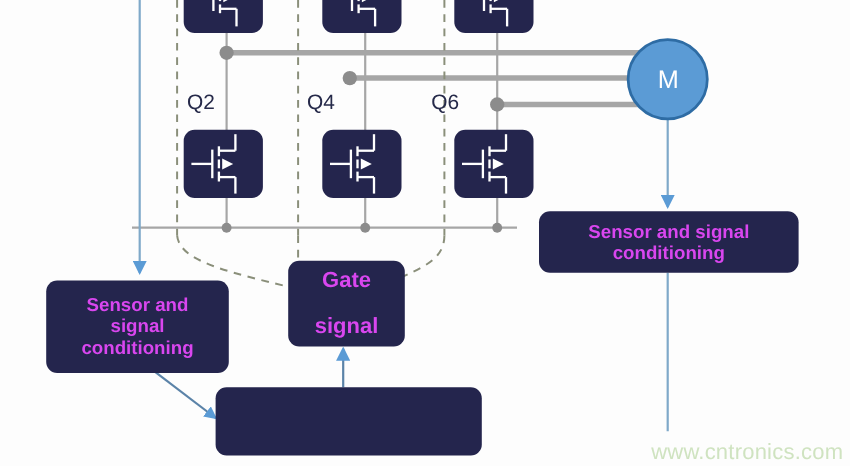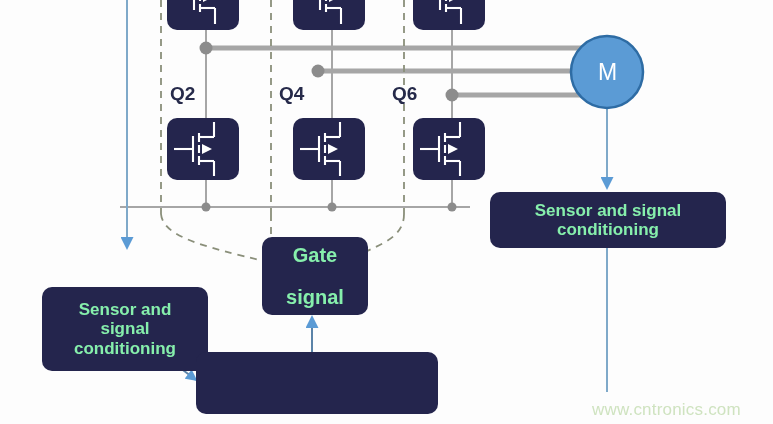--- a/index.html
+++ b/index.html
@@ -21,51 +21,51 @@
     position: absolute;
     left: 0;
     top: 0;
     width: 773px;
     height: 424px;
   }
   .block {
     position: absolute;
     background: #24254d;
     border-radius: 10px;
-    color: #86efac;
+    color: #d946ef;
     display: flex;
     align-items: center;
     justify-content: center;
     text-align: center;
     font-family: "Liberation Sans", sans-serif;
     font-weight: bold;
     line-height: 1.12;
     box-sizing: border-box;
     letter-spacing: 0px;
   }
   .qlabel {
     position: absolute;
     color: #262a4a;
     font-family: "Liberation Sans", sans-serif;
     font-size: 19px;
-    font-weight: bold;
+    font-weight: normal;
     letter-spacing: 0px;
   }
   .motor-label {
     position: absolute;
     color: #ffffff;
     font-family: "Liberation Sans", sans-serif;
     font-size: 23px;
     font-weight: normal;
   }
   .watermark {
     position: absolute;
     color: #cfe3c0;
     font-family: "Liberation Sans", sans-serif;
-    font-size: 17px;
+    font-size: 20px;
     letter-spacing: 0.2px;
     white-space: nowrap;
   }
 </style>
 </head>
 <body>
 
 <div id="canvas">
 
   <svg id="svg-layer" viewBox="0 0 773 424" xmlns="http://www.w3.org/2000/svg">
@@ -225,21 +225,21 @@
 
     <circle cx="607" cy="72" r="36" fill="#5b9bd5" stroke="#2e6ca4" stroke-width="2.5"></circle>
   </svg>
 
   <div class="qlabel" style="left:170px; top:83px;">Q2</div>
   <div class="qlabel" style="left:279px; top:83px;text-align:center;">Q4</div>
   <div class="qlabel" style="left:392px; top:83px;">Q6</div>
 
   <div class="motor-label" style="left:598px; top:59px;">M</div>
 
-  <div class="block" style="left:42px; top:255px; width:166px; height:84px; font-size:17px; flex-direction:column;margin-top:32px;">
+  <div class="block" style="left:42px; top:255px; width:166px; height:84px; font-size:17px; flex-direction:column;">
     <span>Sensor and</span>
     <span>signal</span>
     <span>conditioning</span>
   </div>
 
   <div class="block" style="left:262px; top:237px; width:106px; height:78px; font-size:20px; flex-direction:column;gap:19px;">
     <span>Gate</span>
     <span>signal</span>
   </div>
 

